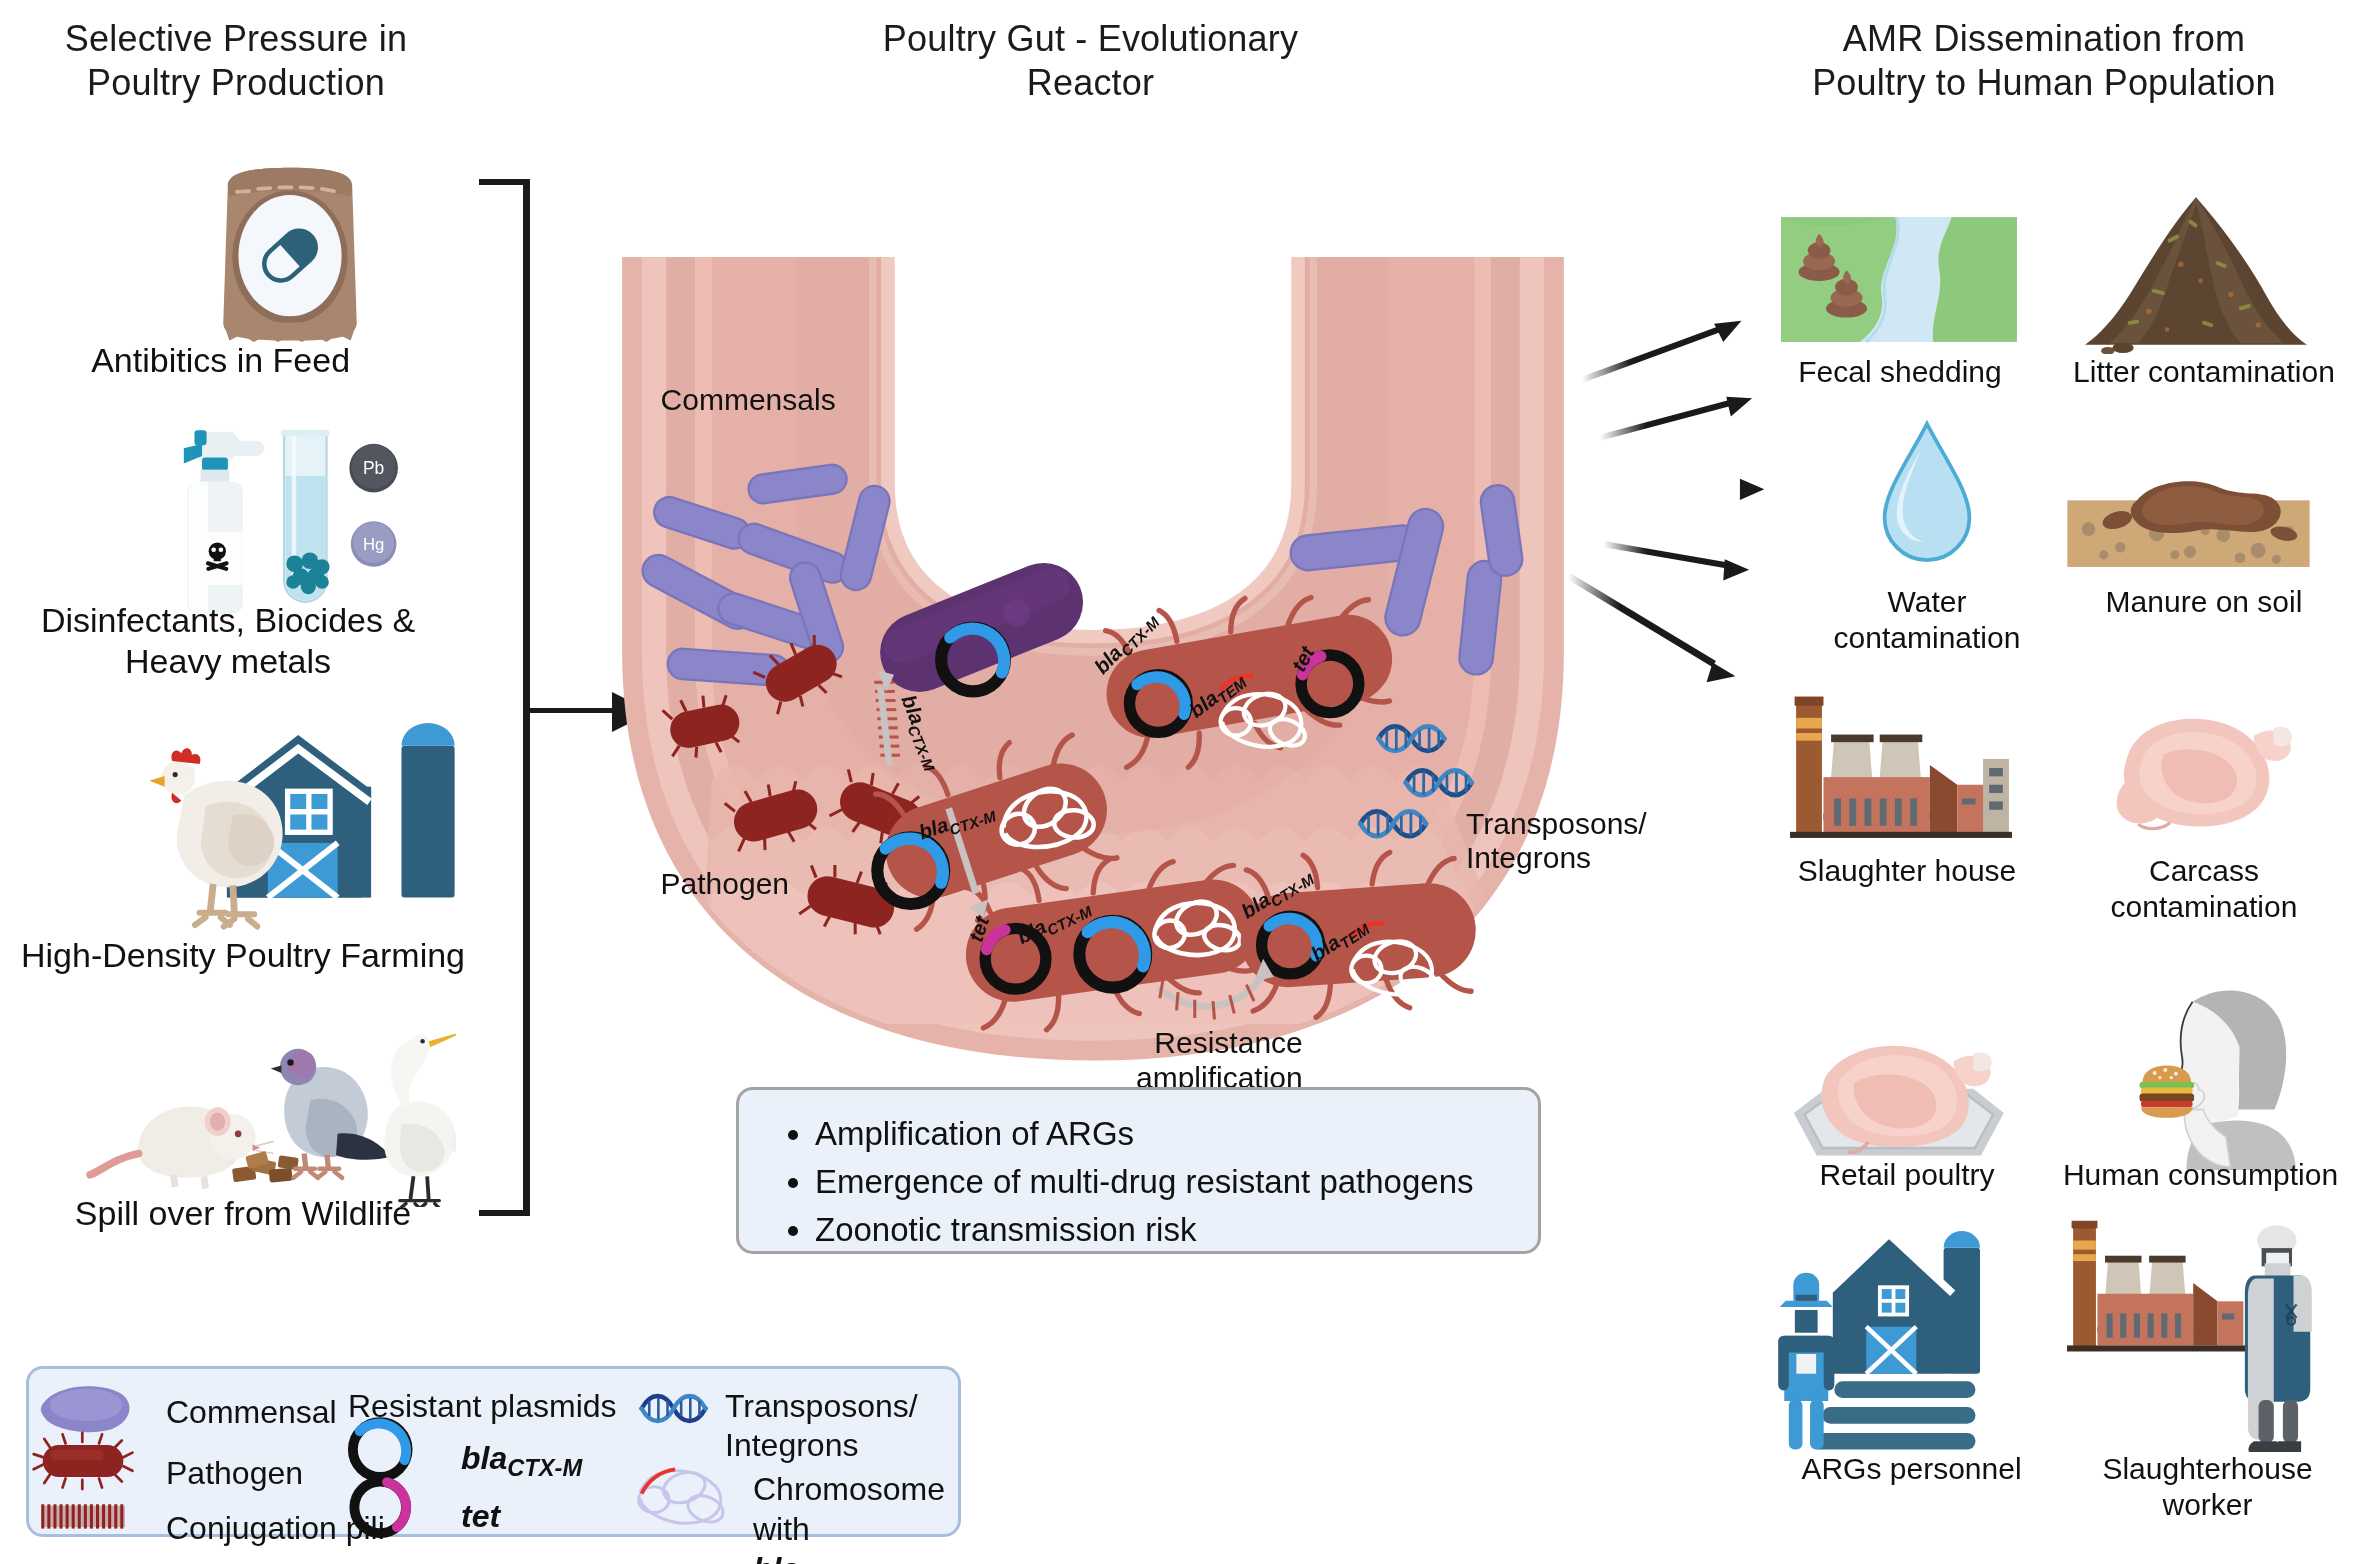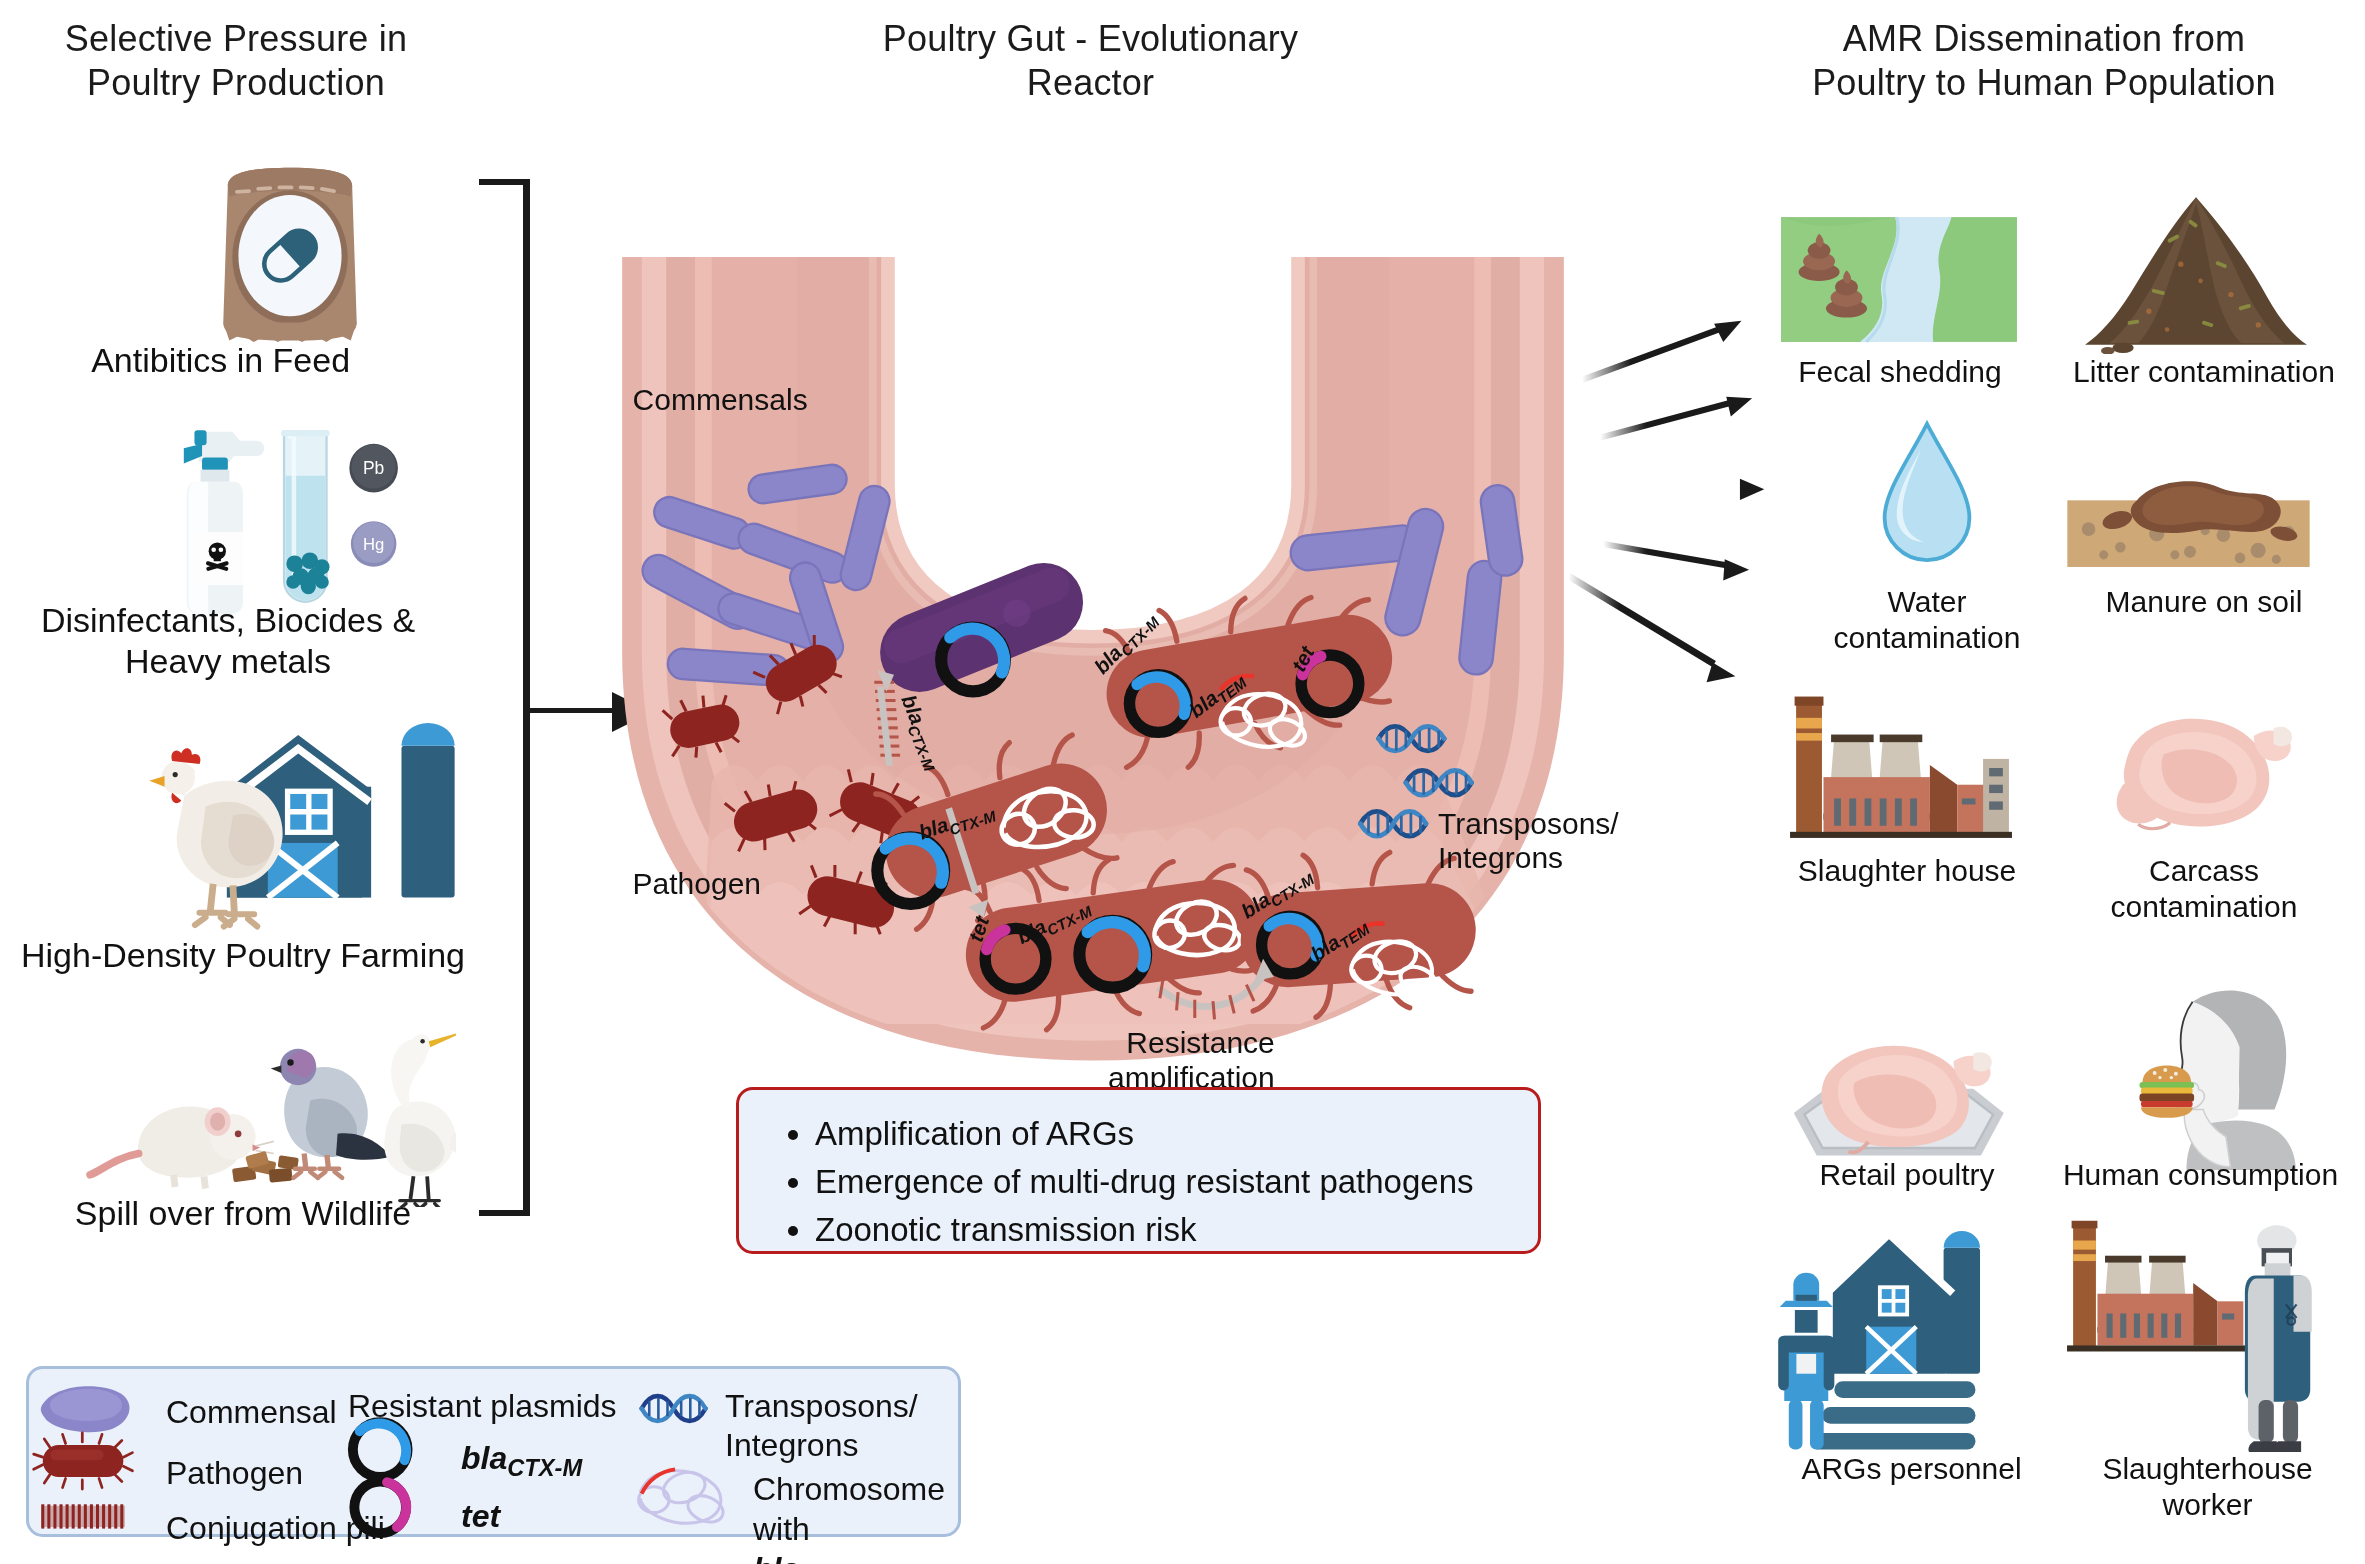--- a/index.html
+++ b/index.html
@@ -25,32 +25,32 @@
   
   .bracket-v{position:absolute;background:#1a1a1a;}
   .bracket-h{position:absolute;background:#1a1a1a;}
   .arrow-line{position:absolute;background:#1a1a1a;height:5.3px;}
   .arrow-head{position:absolute;width:0;height:0;}
 
   
   .gut-wrap{position:absolute;left:622px;top:257px;width:942px;height:805px;}
   .gut-svg{position:absolute;left:0;top:0;}
   .gut-label{
-    position:absolute;font-size:30px;color:#111;line-height:1.18;white-space:pre-line;
+    position:absolute;font-size:30px;color:#111;line-height:1.18;white-space:pre-line;margin-left:28px;
   }
   .rot-label{
     position:absolute;font-size:20.5px;font-style:italic;color:#111;
     transform-origin:left center;white-space:nowrap;font-weight:700;
   }
   .rot-label sub{font-size:0.74em;font-style:italic;font-weight:700;}
 
   
   .info-box{
     position:absolute;left:736px;top:1087px;width:805px;height:167px;
-    background:#eaf1fa;border:3px solid #b91c1c;border-radius:16.7px;
+    background:#eaf1fa;border:3px solid #a3a3a3;border-radius:16.7px;
     box-sizing:border-box;padding:20px 35px 0 44px;
   }
   .info-box ul{margin:0;padding:0 0 0 32px;list-style:disc;}
   .info-box li{font-size:33px;line-height:1.45;color:#111;}
 
   
   .legend{
     position:absolute;left:26px;top:1366px;width:935px;height:171px;
     background:#eaf1fa;border:3px solid #a7bedd;border-radius:16.7px;box-sizing:border-box;
   }

